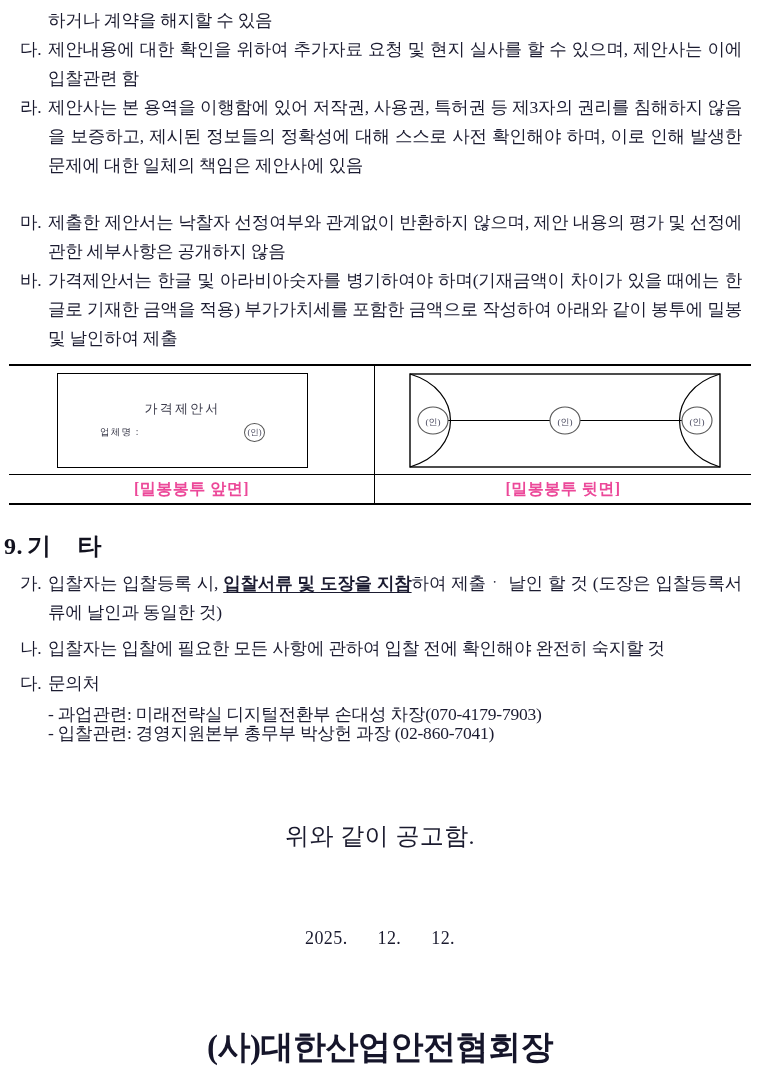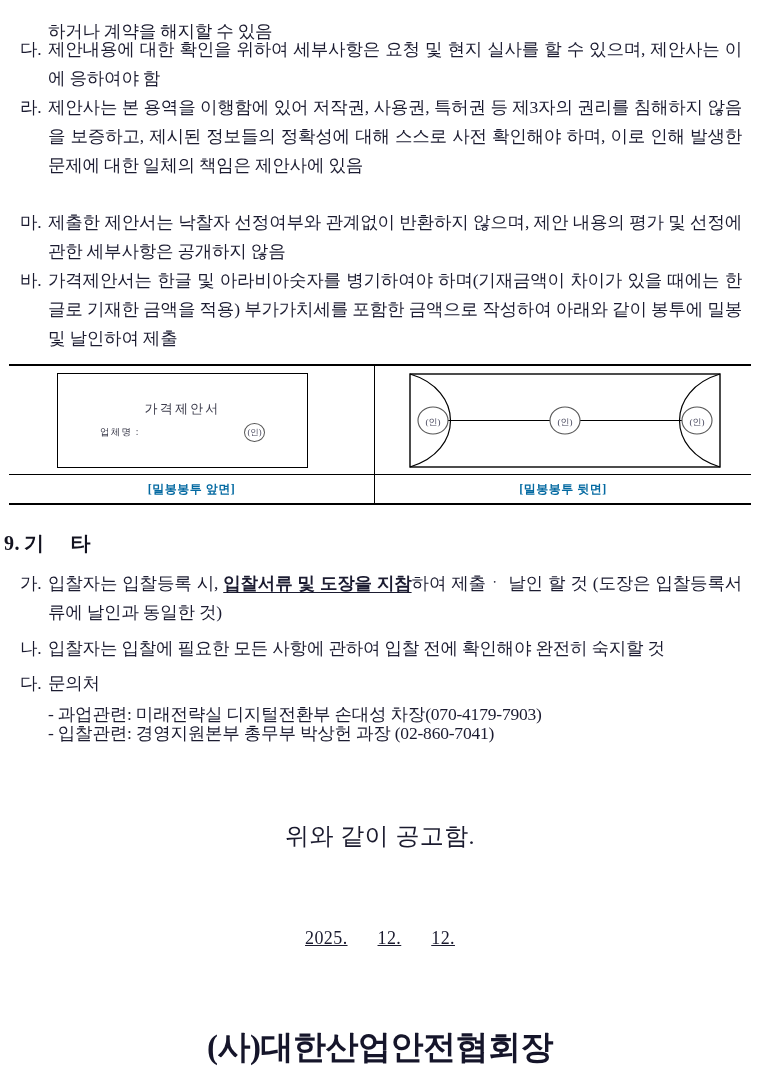--- a/index.html
+++ b/index.html
@@ -40,30 +40,30 @@
   }
   .ptext {
     display: block;
     text-align: justify;
     text-justify: inter-character;
   }
 
   .cont-line {
     position: absolute;
     left: 48px;
-    top: 17px;
+    top: 6px;
     font-size: 17.5px;
     line-height: 29px;
     letter-spacing: -0.2px;
   }
 
   
   .sec-head {
     position: absolute;
-    font-size: 20px;
+    font-size: 24px;
     font-weight: bold;
     letter-spacing: 0.5px;
     color: #12121f;
   }
   .sec-head .num { margin-right: 4px; }
   .sec-head .gap { display: inline-block; width: 26px; }
 
   
   .env-table {
     position: absolute;
@@ -89,24 +89,24 @@
   .cap-row {
     display: flex;
     width: 100%;
     border-top: 1.6px solid #000;
   }
   .cap-cell {
     box-sizing: border-box;
     height: 28px;
     line-height: 28px;
     text-align: center;
-    font-size: 12px;
+    font-size: 16px;
     font-weight: bold;
     letter-spacing: 0.5px;
-    color: #0369a1;
+    color: #ec4899;
   }
   .cap-cell.left  { width: 366px; border-right: 1.6px solid #000; }
   .cap-cell.right { width: 376px; }
 
   
   .env-front-box {
     position: absolute;
     left: 48px;
     top: 7px;
     width: 251px;
@@ -167,21 +167,20 @@
     width: 100%;
     text-align: center;
   }
   .closing {
     font-size: 24px;
     letter-spacing: 0.4px;
   }
   .datestamp {
     font-size: 18px;
     letter-spacing: 0.4px;
-    text-decoration: underline;
   }
   .datestamp .d-gap { display: inline-block; width: 30px; }
   .org {
     font-size: 33px;
     font-weight: bold;
     letter-spacing: -0.5px;
     color: #15152a;
   }
 
   .u-bold {
@@ -193,21 +192,21 @@
 </style>
 </head>
 <body>
 
 <div class="page">
 
   <div class="cont-line">하거나 계약을 해지할 수 있음</div>
 
   <div class="para" style="left:20px; top:35px; width:722px;">
     <span class="marker">다.</span>
-    <span class="ptext" style="padding-left:28px; display:block;">제안내용에 대한 확인을 위하여 세부사항은 요청 및 현지 실사를 할 수 있으며, 제안사는 이에 응하여야 함</span>
+    <span class="ptext" style="padding-left:28px; display:block;">제안내용에 대한 확인을 위하여 추가자료 요청 및 현지 실사를 할 수 있으며, 제안사는 이에 입찰관련 함</span>
   </div>
 
   <div class="para" style="left:20px; top:93px; width:722px;">
     <span class="marker">라.</span>
     <span class="ptext" style="padding-left:28px; display:block;">제안사는 본 용역을 이행함에 있어 저작권, 사용권, 특허권 등 제3자의 권리를 침해하지 않음을 보증하고, 제시된 정보들의 정확성에 대해 스스로 사전 확인해야 하며, 이로 인해 발생한 문제에 대한 일체의 책임은 제안사에 있음</span>
   </div>
 
   <div class="para" style="left:20px; top:208px; width:722px;">
     <span class="marker">마.</span>
     <span class="ptext" style="padding-left:28px; display:block;">제출한 제안서는 낙찰자 선정여부와 관계없이 반환하지 않으며, 제안 내용의 평가 및 선정에 관한 세부사항은 공개하지 않음</span>

